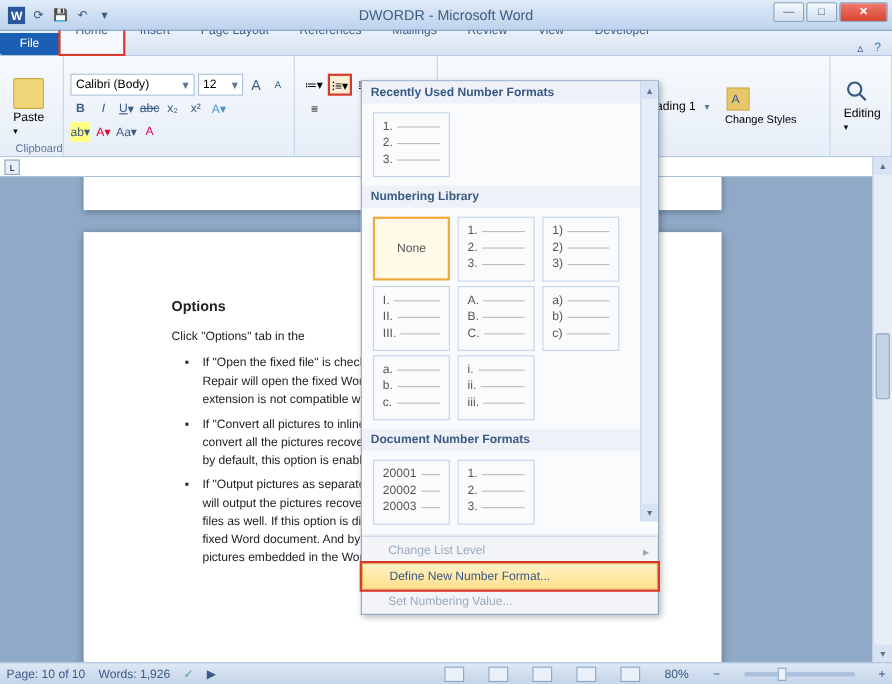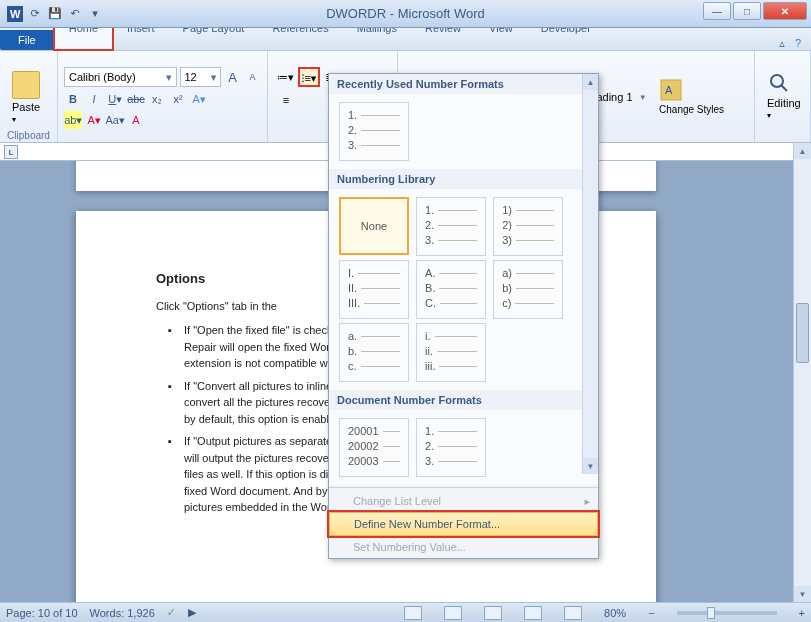--- a/index.html
+++ b/index.html
@@ -12,21 +12,21 @@
 .winbtn{width:28px;height:18px;background:linear-gradient(#f5f9fd,#d1deee);border:1px solid #8aa4c4;border-radius:2px;display:flex;align-items:center;justify-content:center;font-size:10px;color:#3b5a82}
 .winbtn.close{width:44px;background:linear-gradient(#f07a6e,#d94330);color:#fff;font-weight:bold}
 .tabs{height:23px;background:linear-gradient(#e9f0f9,#d7e3f2);display:flex;align-items:flex-end;padding-left:0;border-bottom:1px solid #b5c9e2}
 .tab{padding:16px 14px;color:#3a5a86;cursor:pointer}
 .tab.file{background:#1a5fb4;color:#fff;border-radius:0 0 2px 2px;padding:4px 18px}
 .tab.active{background:#f5f8fc;border:1px solid #b5c9e2;border-bottom:none;border-top:2px solid #f7b84a}
 .tab.highlight{outline:2px solid #d63a2a;outline-offset:-1px}
 .tabs-right{margin-left:auto;display:flex;gap:10px;padding-right:10px;color:#3a5a86}
 .ribbon{height:92px;background:linear-gradient(#f7fafd,#e7eef8);border-bottom:1px solid #aac0db;display:flex;position:relative}
 .grp{border-right:1px solid #c4d4e8;padding:16px 6px;display:flex;flex-direction:column;position:relative}
-.grp-label{position:absolute;bottom:1px;left:0;right:0;text-align:center;color:#5a7498;font-size:10px}
+.grp-label{position:absolute;bottom:1px;left:0;right:0;text-align:right;color:#5a7498;font-size:10px}
 .vstack{display:flex;flex-direction:column;align-items:flex-start;gap:2px;padding:4px 6px}
 .big-icon{width:28px;height:28px;background:#f2d77a;border:1px solid #c9a840;border-radius:2px}
 .font-row{display:flex;gap:3px;align-items:center;margin-bottom:3px}
 .combo{border:1px solid #abc0da;background:#fff;height:20px;display:flex;align-items:center;padding:0 4px;font-size:11px}
 .combo .arrow{margin-left:auto;padding-left:6px;color:#5a7498}
 .small-btn{width:18px;height:18px;display:flex;align-items:center;justify-content:center;color:#3a5a86;border:1px solid transparent}
 .para-grp .row{display:flex;gap:1px;margin-bottom:3px}
 .pbtn{width:24px;height:20px;display:flex;align-items:center;justify-content:center;border:1px solid transparent;position:relative}
 .pbtn.hl{border:2px solid #d63a2a;background:#fdf0d6}
 .style-sample{font-family:Cambria,serif;color:#333}

